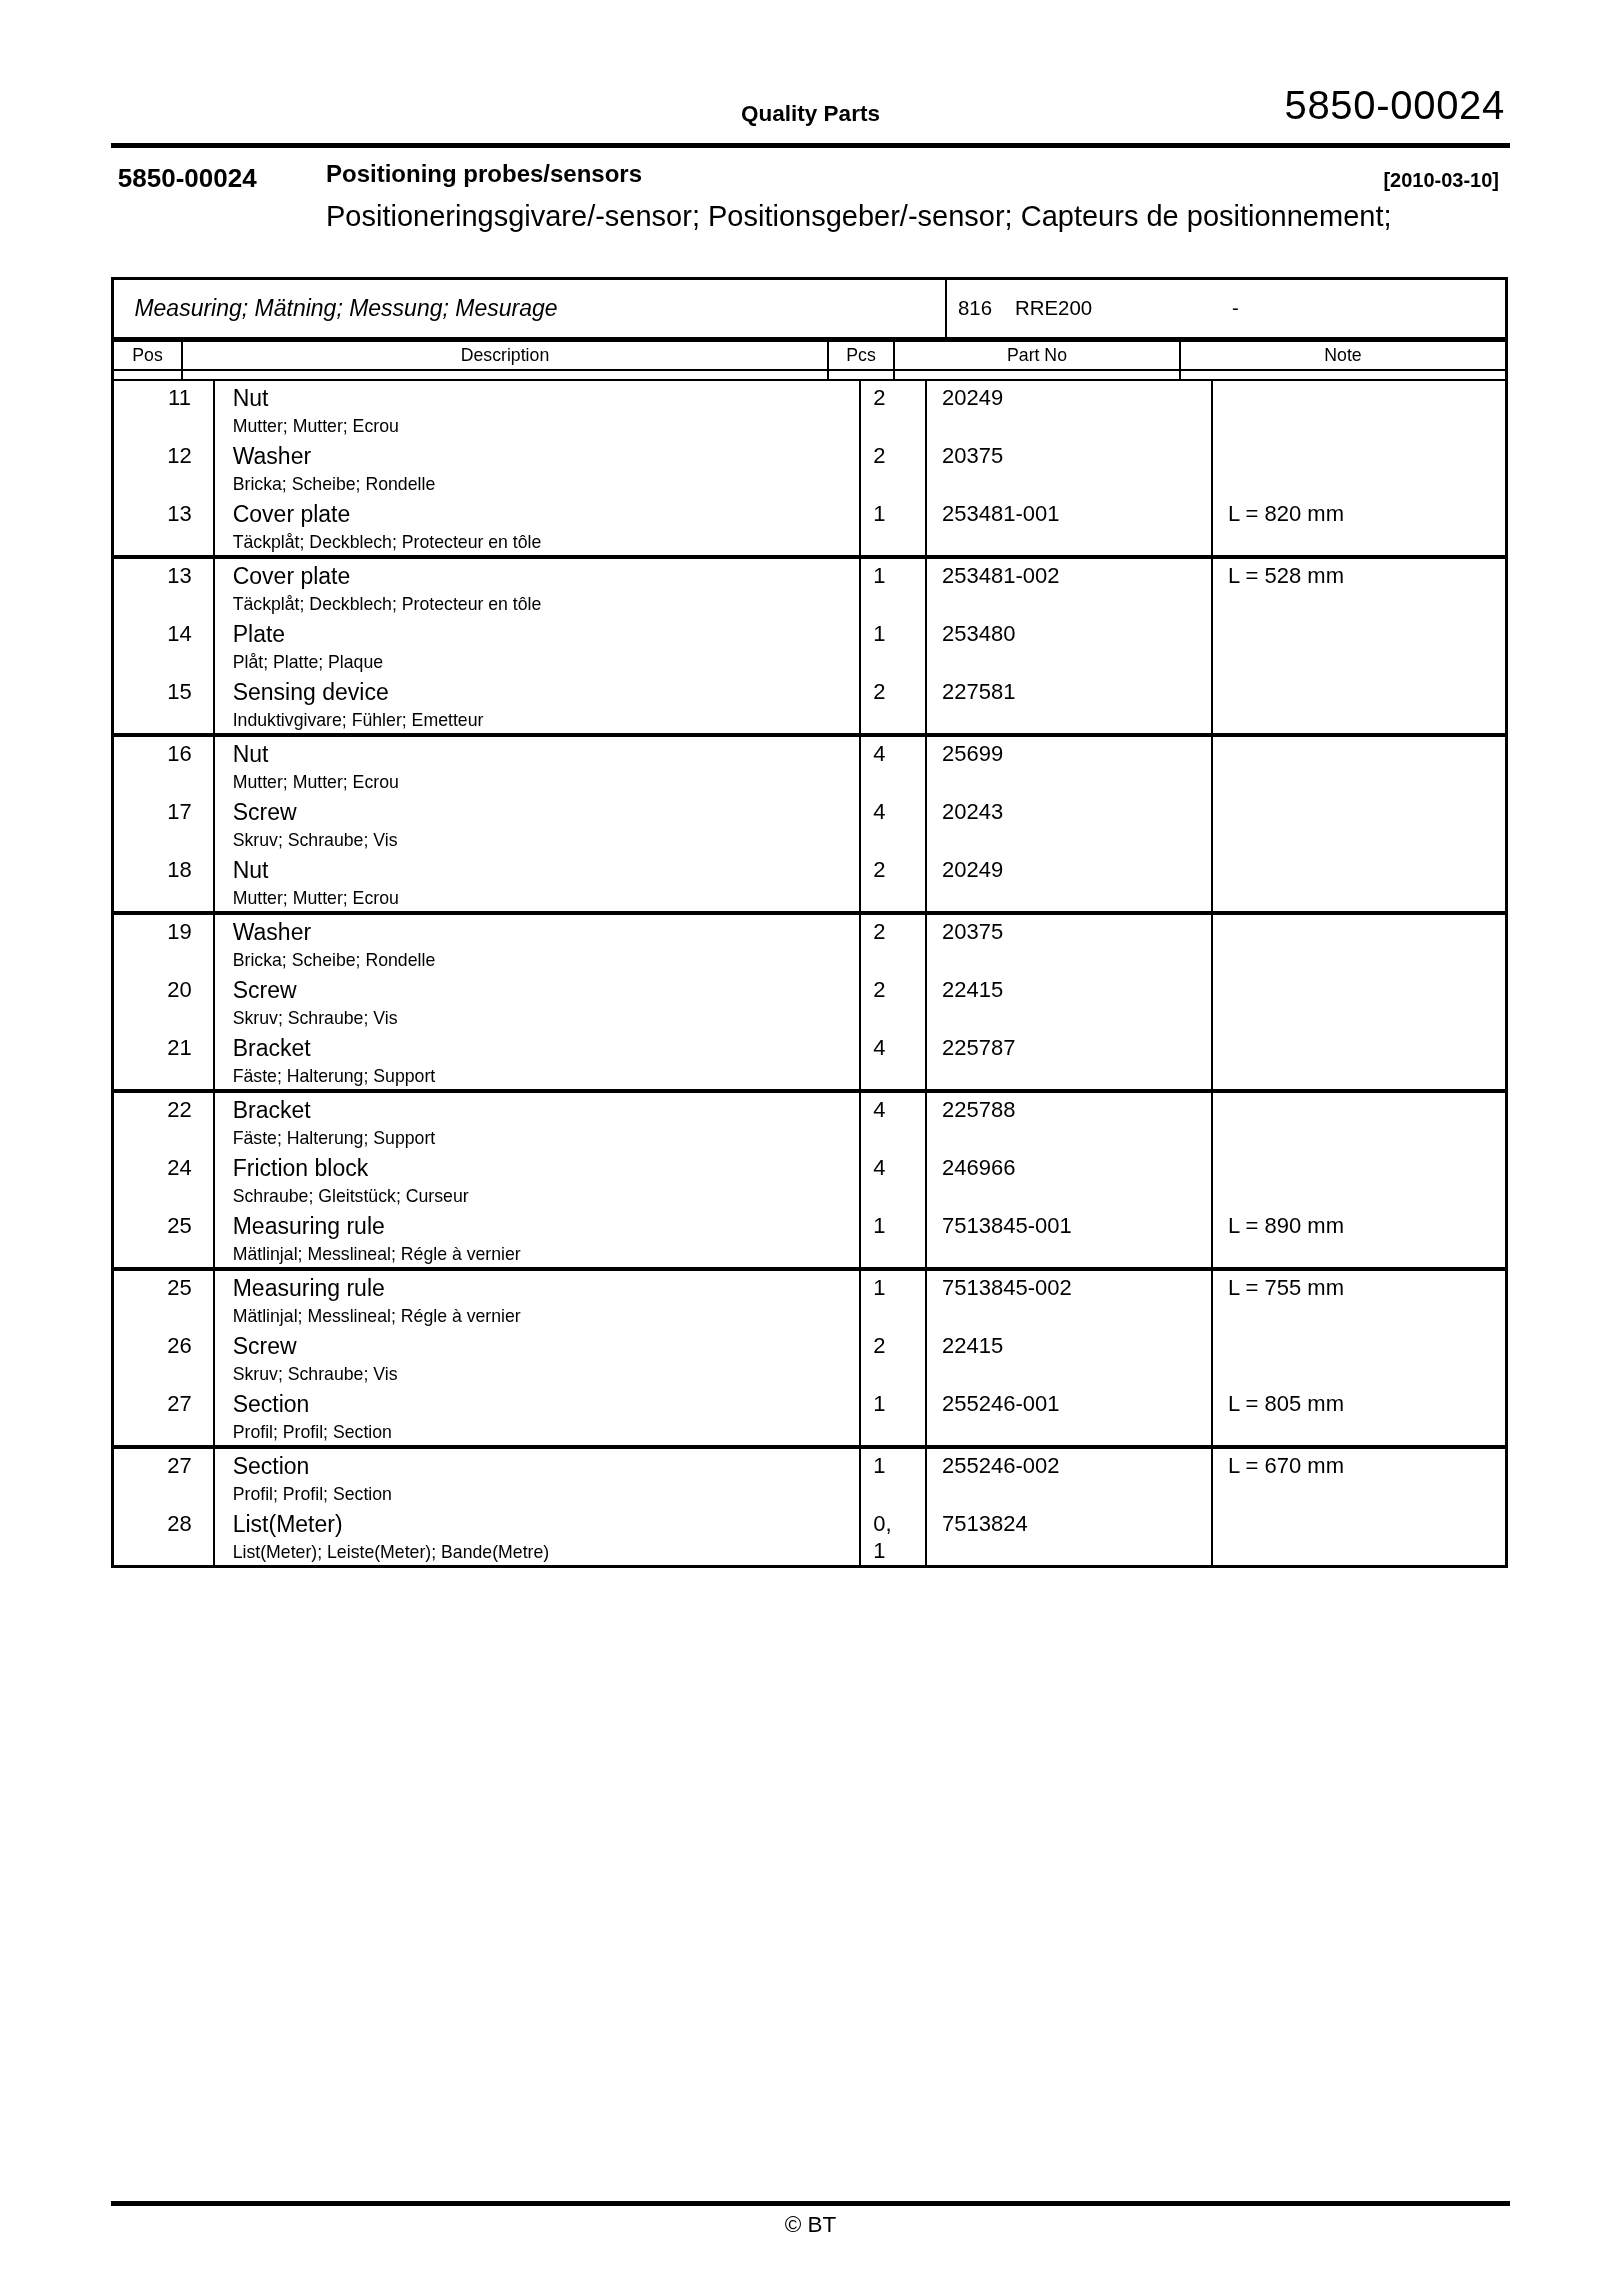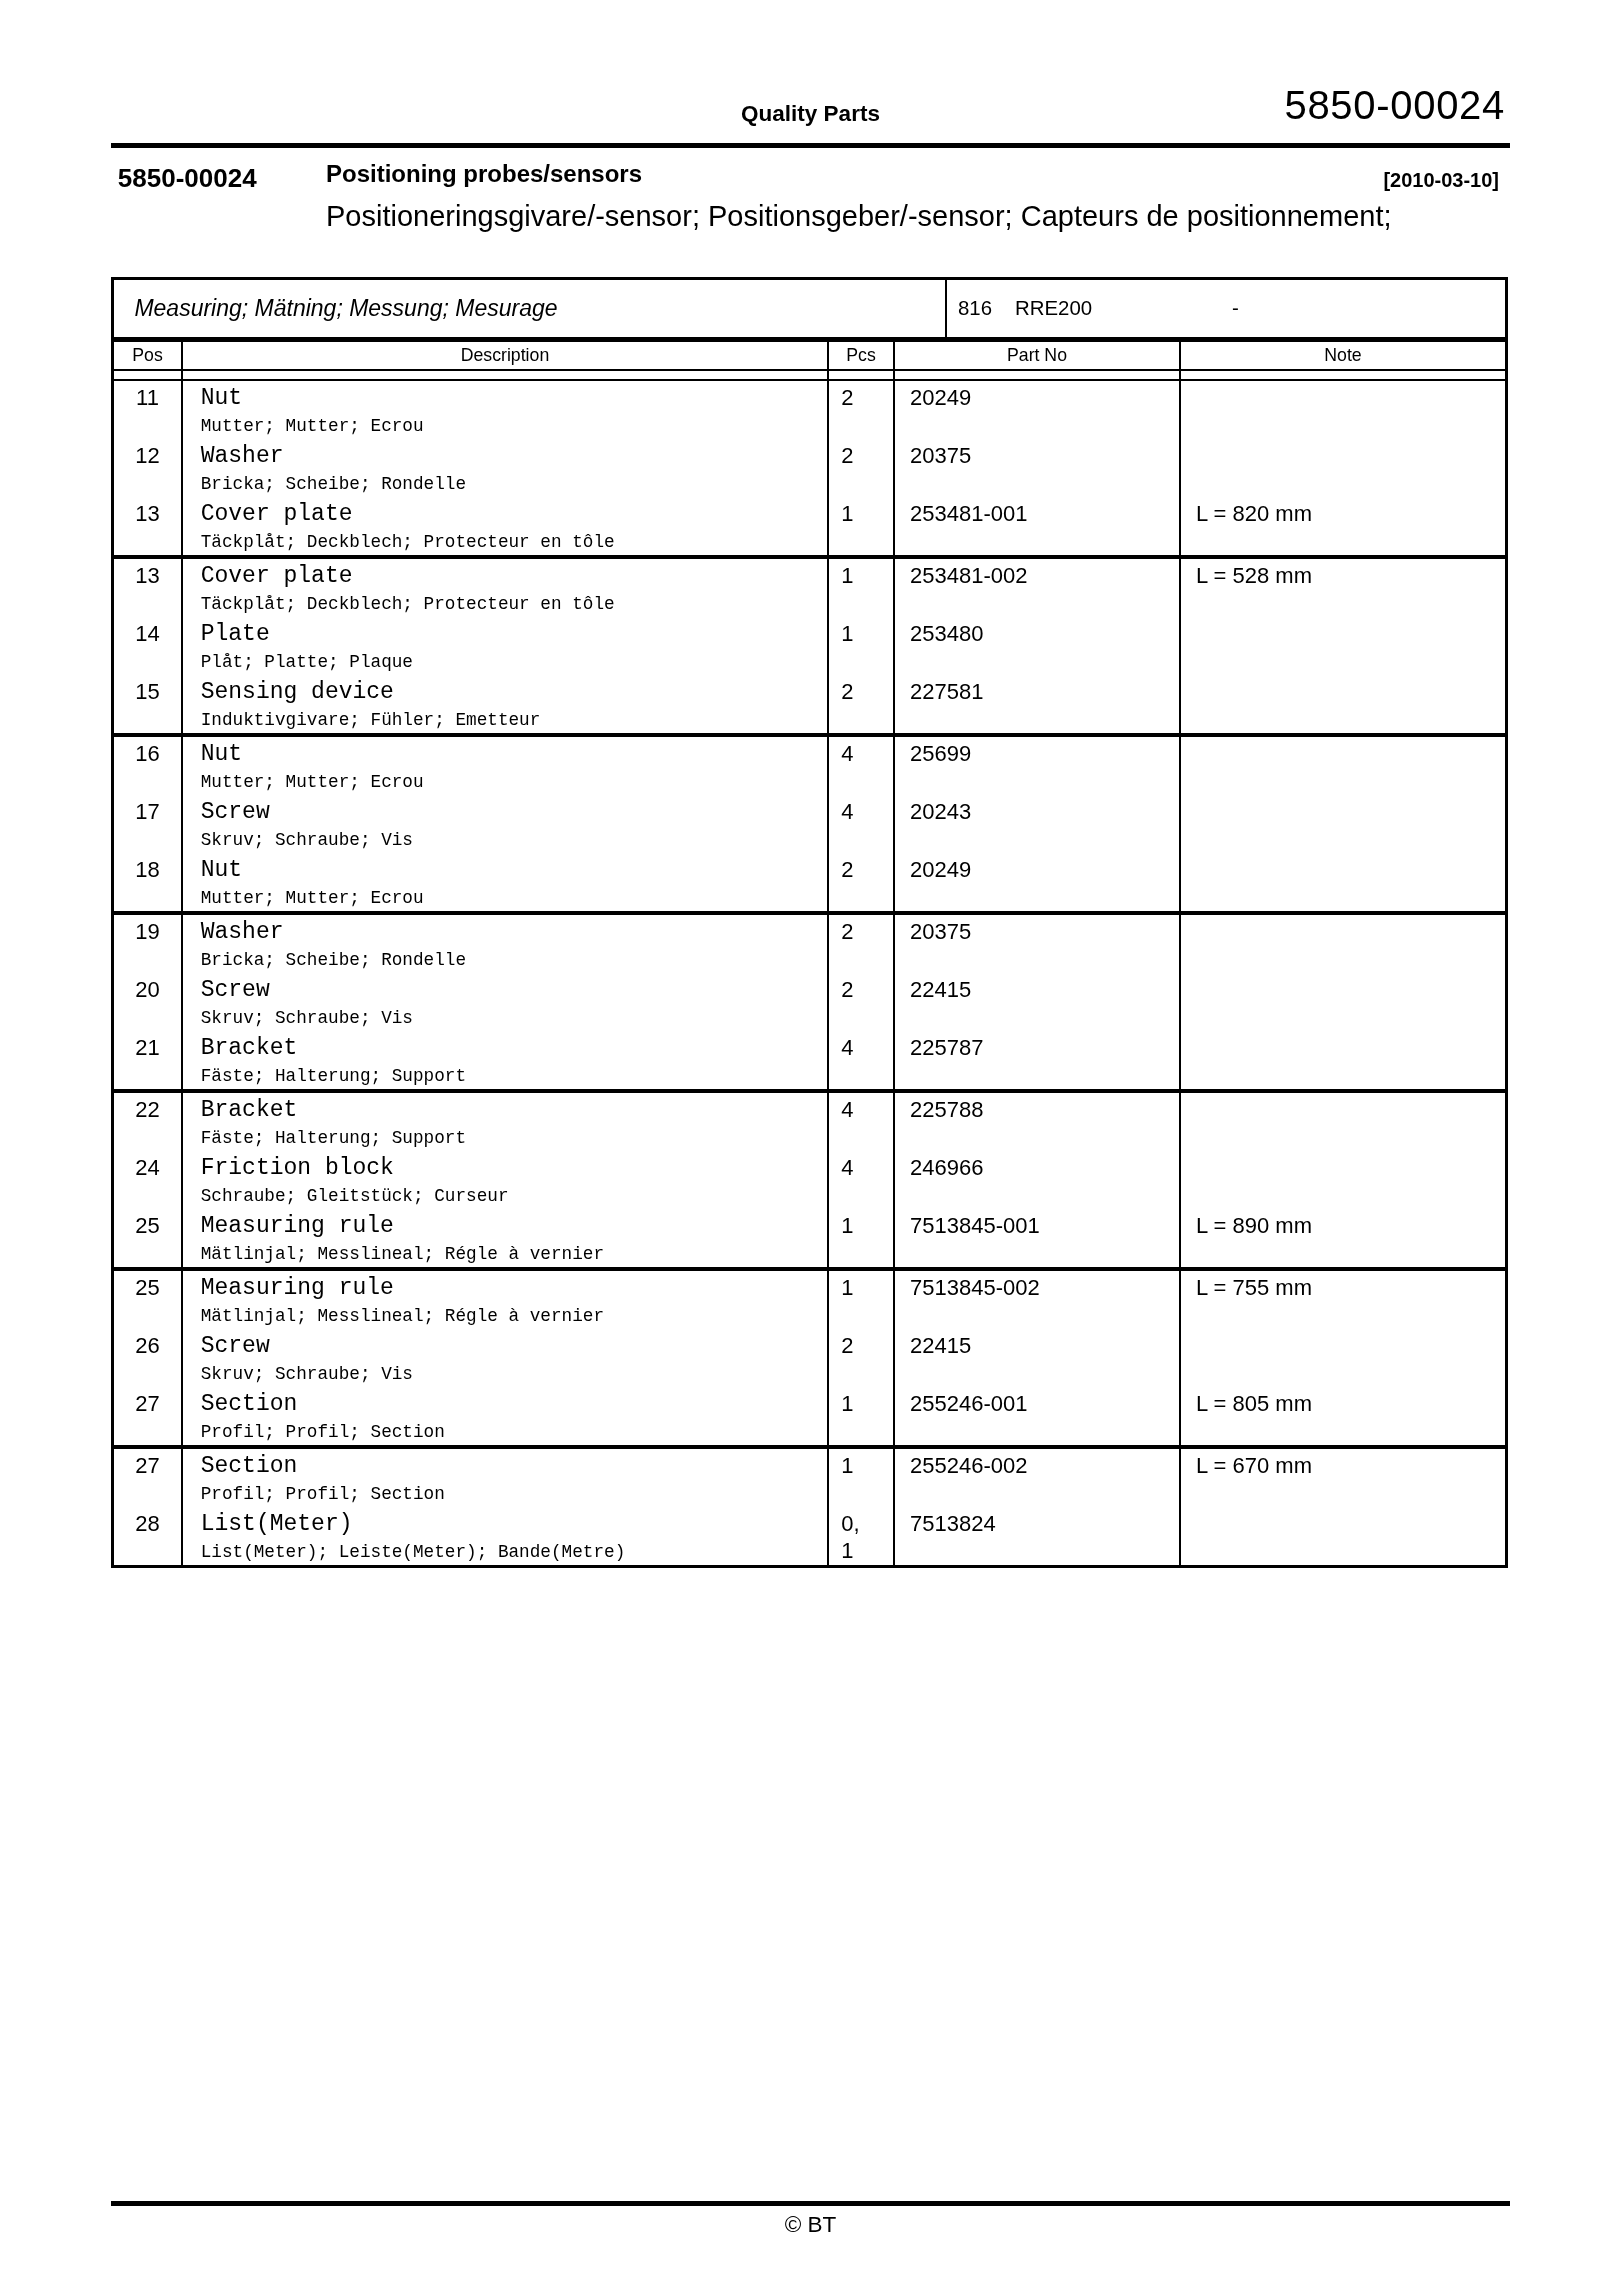--- a/index.html
+++ b/index.html
@@ -69,26 +69,26 @@
 
   .dbl-spacer {
     display: grid; grid-template-columns: var(--cols);
     height: 7.5px; border-bottom: 2px solid #000;
   }
   .dbl-spacer > div:not(:first-child) { border-left: 2px solid #000; }
 
   .group { border-bottom: 4.8px solid #000; }
   .group:last-child { border-bottom: 0; }
 
-  .row { display: grid; grid-template-columns: var(--cols); min-height: 58px; }
+  .row { display: grid; grid-template-columns: var(--cols); min-height: 58px; padding-left: 32px; }
   .row > div { padding-top: 4.8px; box-sizing: border-box; }
   .row > div:not(:first-child) { border-left: 2px solid #000; }
 
   .c-pos  { text-align: center; font-size: 22px; line-height: 26px; }
-  .c-desc { padding-left: 17.7px; font-family: Liberation Mono, monospace; }
+  .c-desc { padding-left: 17.7px; }
   .c-desc .main { font-size: 23px; line-height: 26px; }
   .c-desc .sub  { font-size: 17.7px; line-height: 20.4px; margin-top: 4.8px; }
   .c-pcs  { padding-left: 12.3px; font-size: 22px; line-height: 26.6px; white-space: pre-line; }
   .c-part { padding-left: 15px; font-size: 22px; line-height: 26px; }
   .c-note { padding-left: 15px; font-size: 22px; line-height: 26px; }
 
   
   .rule-bottom {
     position: absolute; top: 2201px; left: 111px; width: 1399px; height: 4.8px;
     background: #000;

